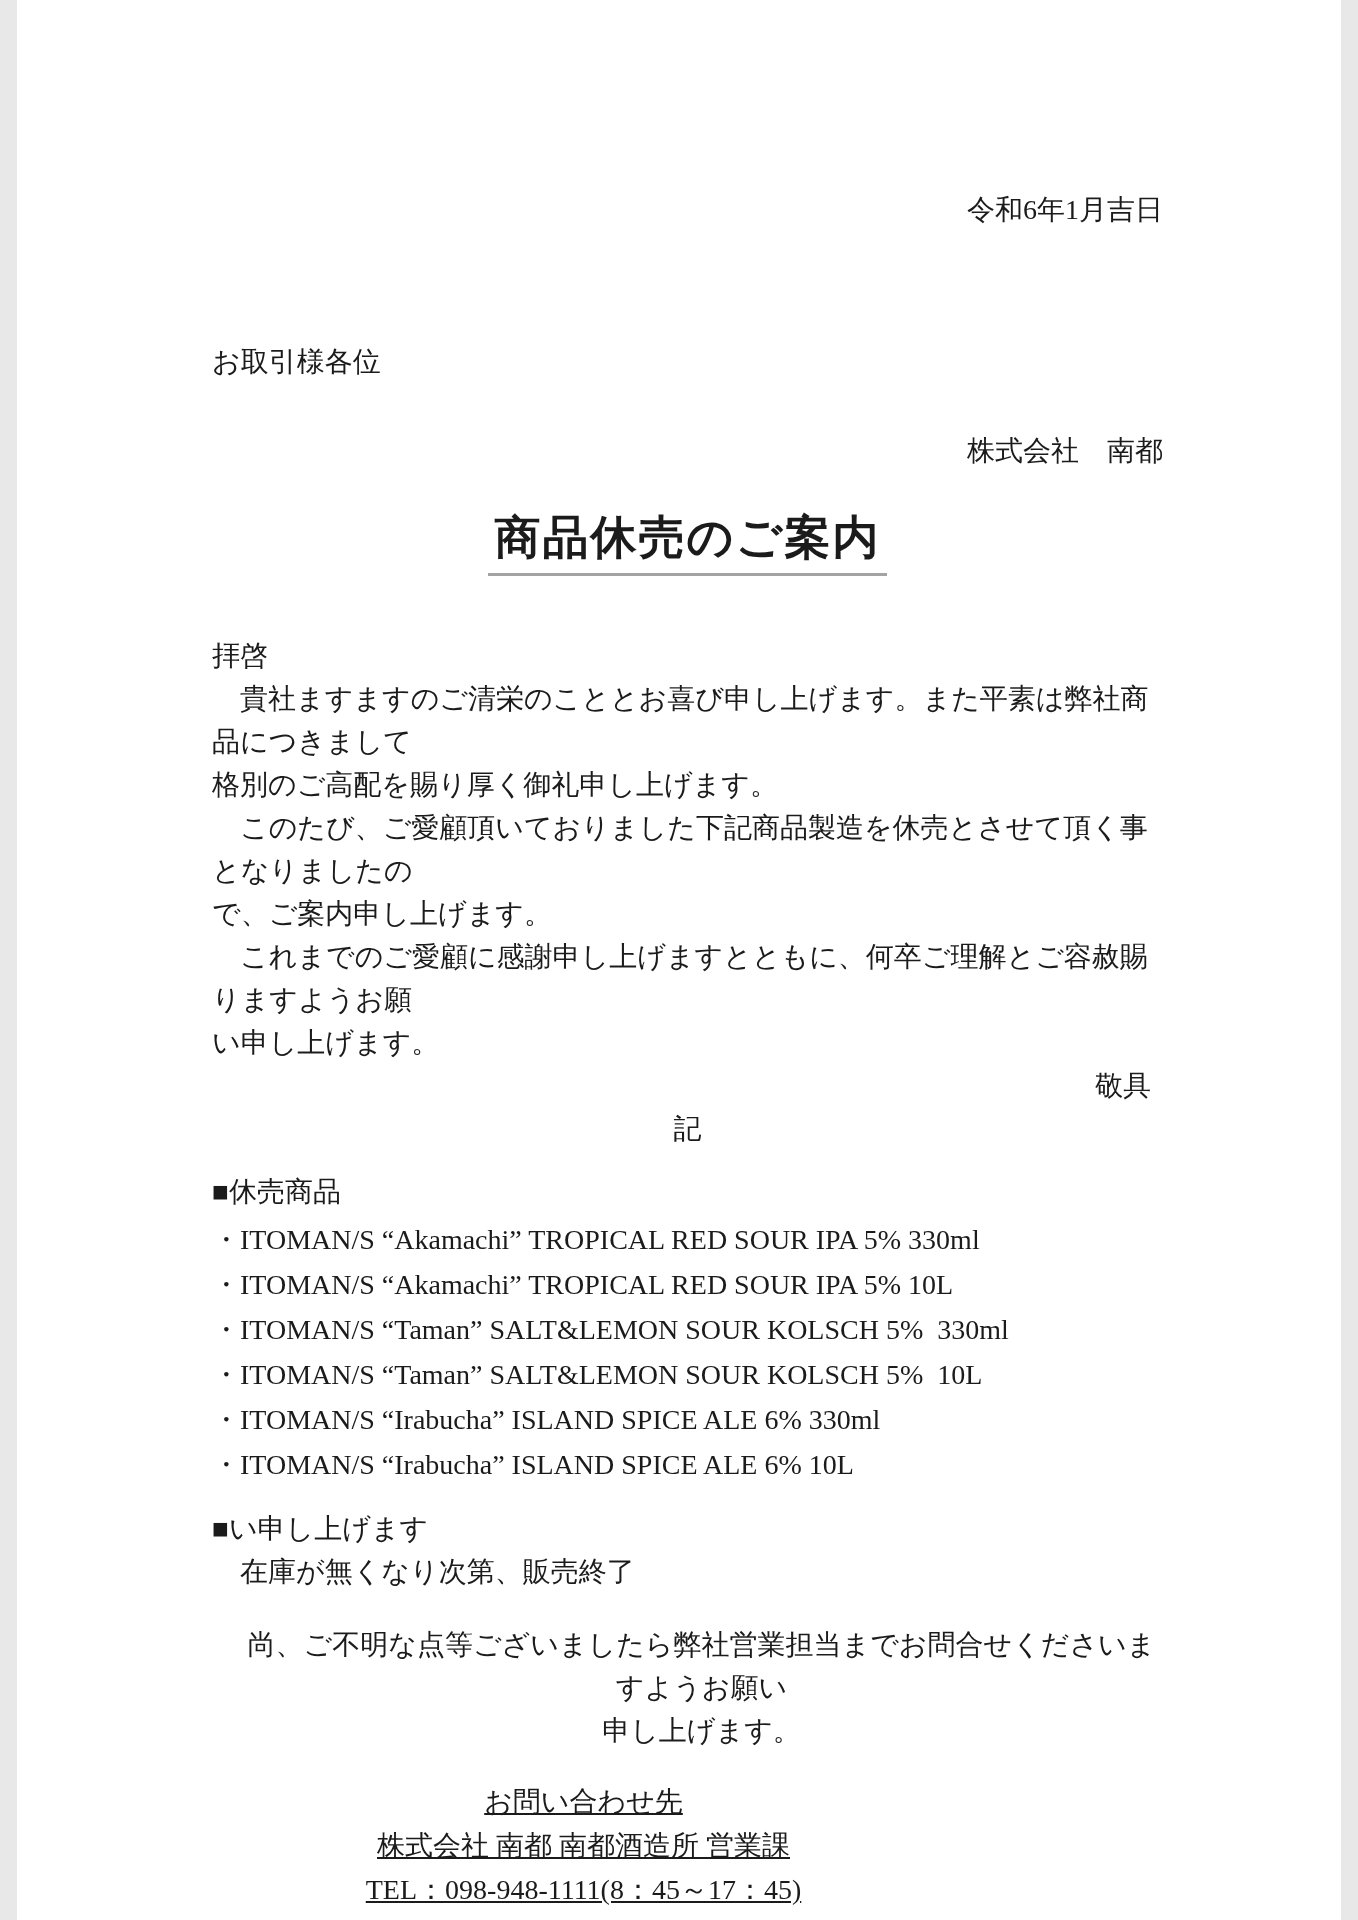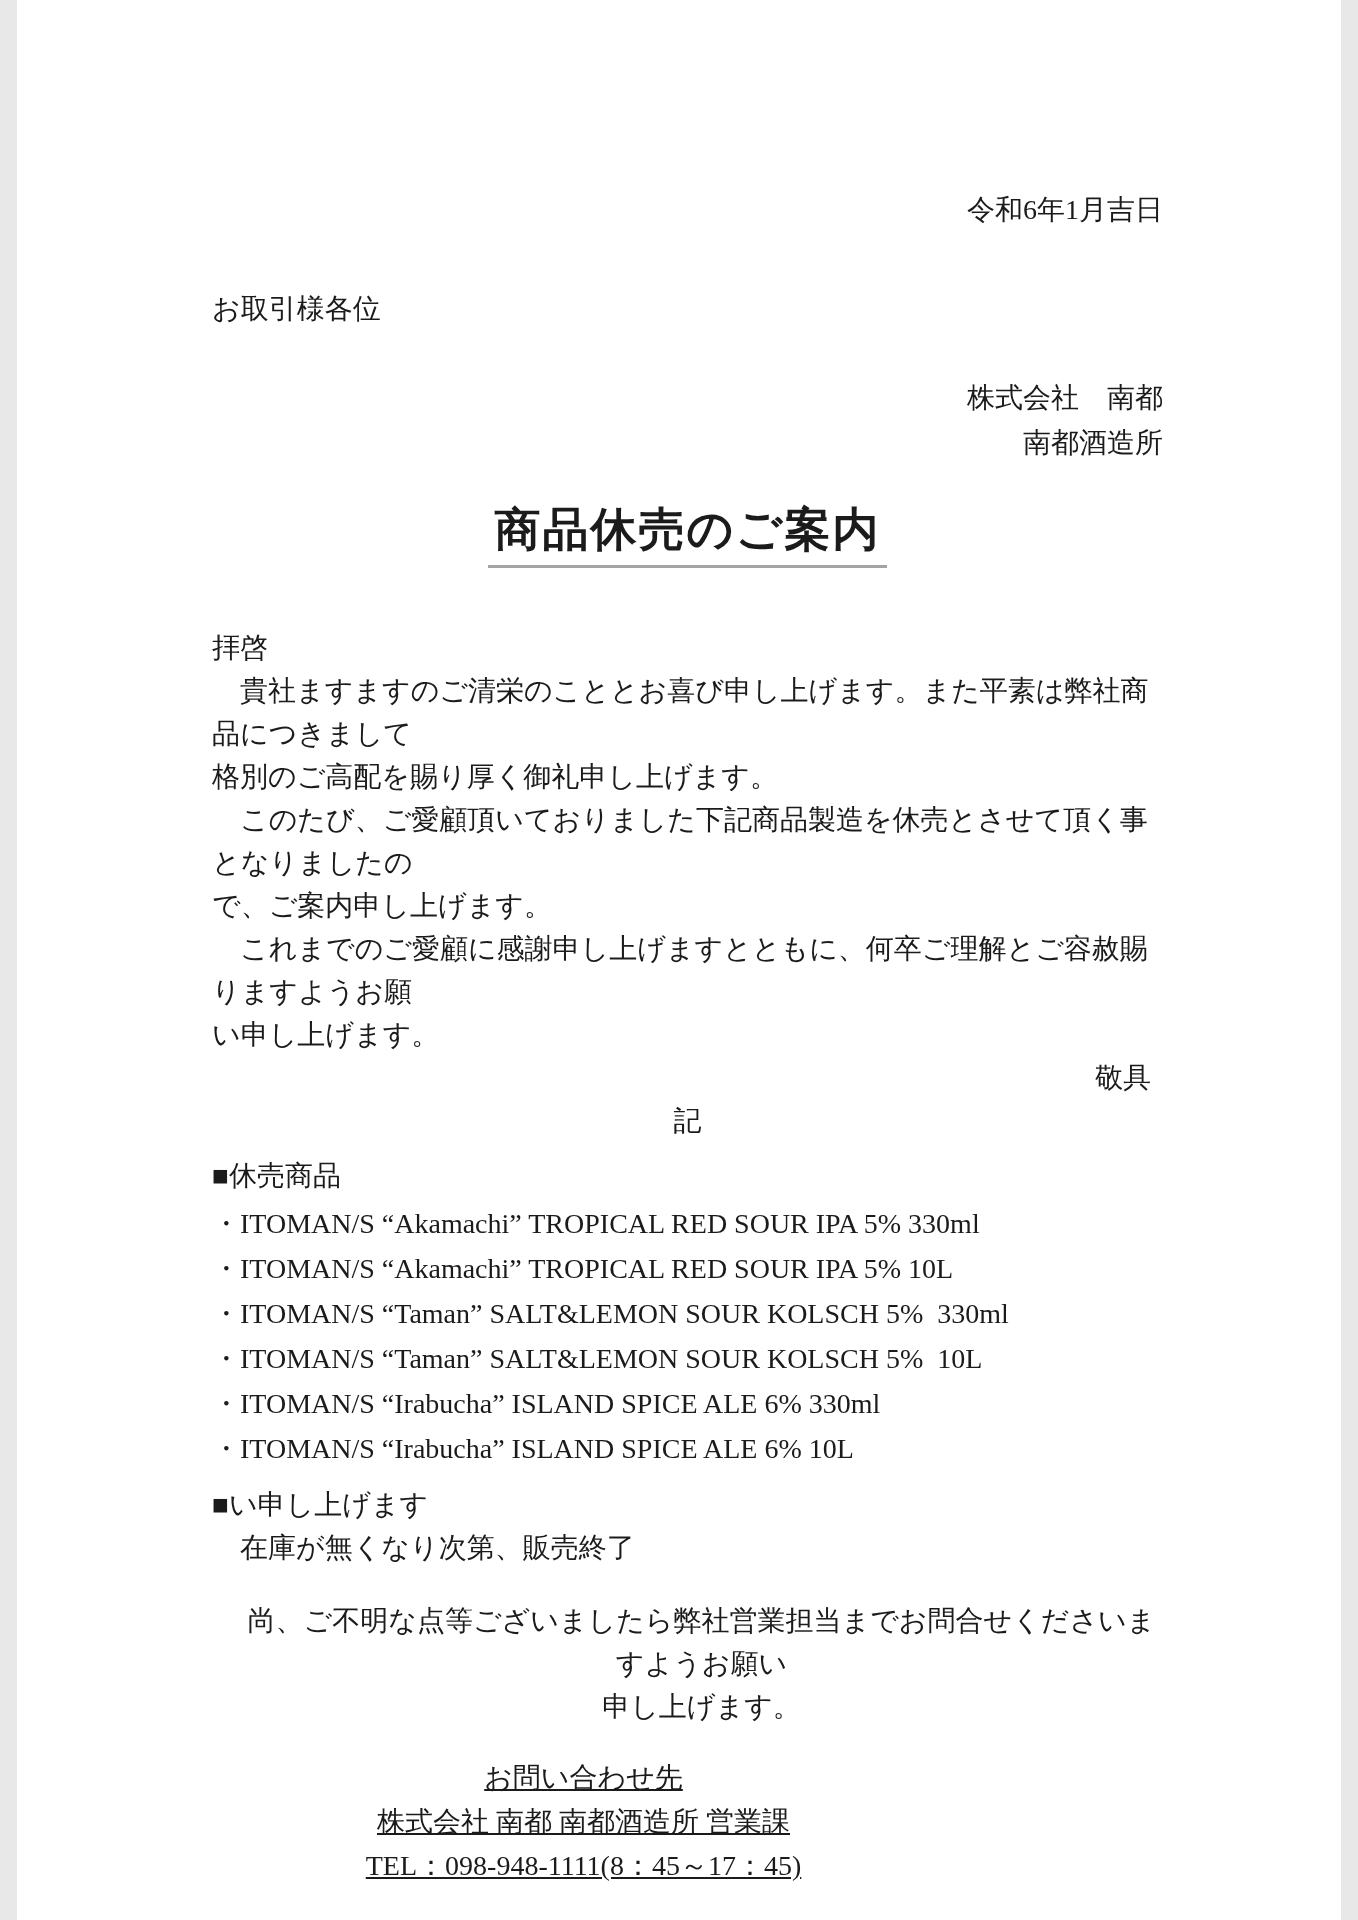--- a/index.html
+++ b/index.html
@@ -16,21 +16,21 @@
   .content {
     padding: 0 178px 0 195px;
     font-size: 28px;
   }
   .date-line {
     padding-top: 190px;
     line-height: 40px;
     text-align: right;
   }
   .recipient-line {
-    margin-top: 59px;
+    margin-top: 112px;
     line-height: 40px;
     text-align: left;
   }
   .sender-block {
     margin-top: 46px;
     line-height: 45px;
     text-align: right;
   }
   .title-wrap {
     margin-top: 34px;
@@ -54,21 +54,21 @@
     text-align: right;
     line-height: 43px;
     padding-right: 12px;
   }
   .record-marker {
     text-align: center;
     line-height: 43px;
   }
   .section-heading {
     line-height: 43px;
-    margin-top: 12px;
+    margin-top: 20px;
   }
   .product-list { margin-top: 4px; }
   .product-list .line {
     line-height: 45px;
     white-space: pre;
   }
   .section-end { margin-top: 8px; }
   .section-end .item {
     line-height: 43px;
     padding-left: 28px;
@@ -93,21 +93,20 @@
 
 <div class="page">
   <div class="content">
 
     <div class="date-line">令和6年1月吉日</div>
 
     <div class="recipient-line">お取引様各位</div>
 
     <div class="sender-block">
       <div>株式会社　南都</div>
-      <div>南都酒造所</div>
     </div>
 
     <div class="title-wrap">
       <span class="doc-title">商品休売のご案内</span>
     </div>
 
     <div class="salutation">拝啓</div>
 
     <div class="letter-body">
       <div class="line">　貴社ますますのご清栄のこととお喜び申し上げます。また平素は弊社商品につきまして</div>

